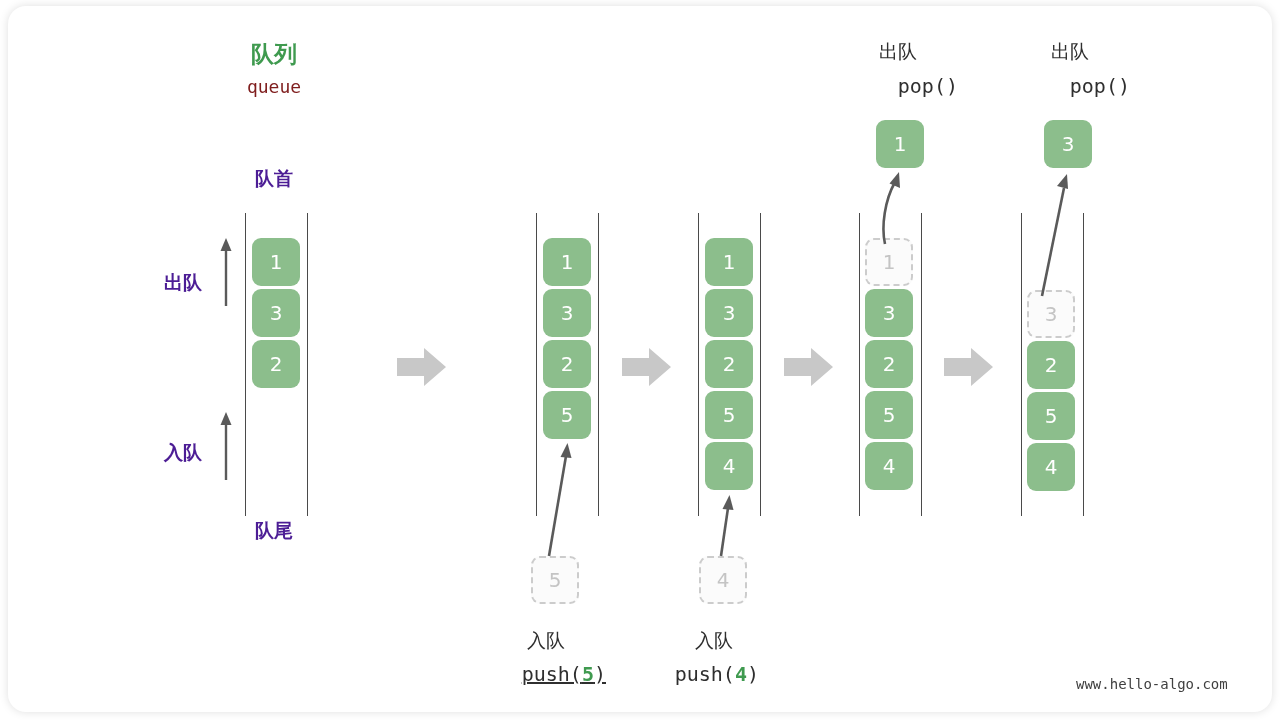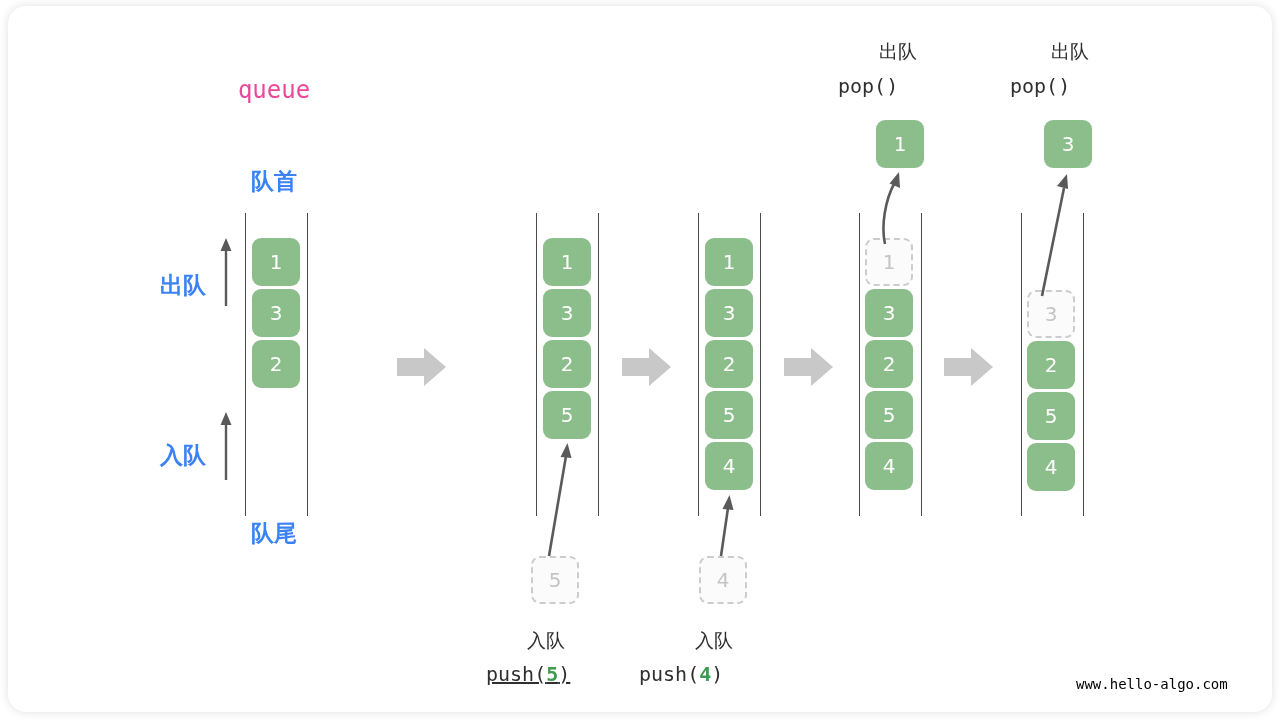--- a/index.html
+++ b/index.html
@@ -35,51 +35,51 @@
   
   .title-cn {
     font-weight: bold;
     font-size: 23px;
     color: #3f9a4f;
     text-align: center;
     white-space: nowrap;
   }
   .title-en {
     font-family: "DejaVu Sans Mono", "Liberation Mono", monospace;
-    font-size: 24px;
-    color: #ec4899;
+    font-size: 18px;
+    color: #7f1d1d;
     text-align: center;
     white-space: nowrap;
   }
   .edge-label {
     font-weight: bold;
-    font-size: 23px;
-    color: #3b82f6;
+    font-size: 19px;
+    color: #4c1d95;
     text-align: center;
     white-space: nowrap;
   }
   .op-cn {
     font-size: 19px;
     color: #2f2f2f;
     text-align: center;
     white-space: nowrap;
   }
   .op-code {
     font-family: "DejaVu Sans Mono", "Liberation Mono", monospace;
     font-size: 20px;
     color: #2f2f2f;
-    text-align: left;
+    text-align: right;
     white-space: nowrap;
   }
   .op-code .num { color: #3f9a4f; font-weight: bold; }
 
   .watermark {
     font-family: "DejaVu Sans Mono", "Liberation Mono", monospace;
     font-size: 14px;
-    color: #000000;
+    color: #404040;
     white-space: nowrap;
   }
 
   
   .cell {
     width: 48px;
     height: 48px;
     border-radius: 9px;
     background: #8cbe8c;
     color: #ffffff;
@@ -103,20 +103,21 @@
 
   
   .block-arrow { display:block; }
 </style>
 </head>
 <body>
 
 <div id="card">
 <div id="stage">
 
+  <div class="abs title-cn" style="left:196px; top:33px; width:140px;">队列</div>
   <div class="abs title-en" style="left:196px; top:70px; width:140px;">queue</div>
 
   <div class="abs edge-label" style="left:196px; top:160px; width:140px;">队首</div>
   <div class="abs edge-label" style="left:196px; top:512px; width:140px;">队尾</div>
 
   <div class="abs edge-label" style="left:140px; top:264px; width:70px;">出队</div>
   <div class="abs edge-label" style="left:140px; top:434px; width:70px;">入队</div>
 
   <svg class="abs" style="left:205px; top:230px;" width="26" height="72">
     <line x1="13" y1="70" x2="13" y2="12" stroke="#5a5a5a" stroke-width="2.4"></line>

